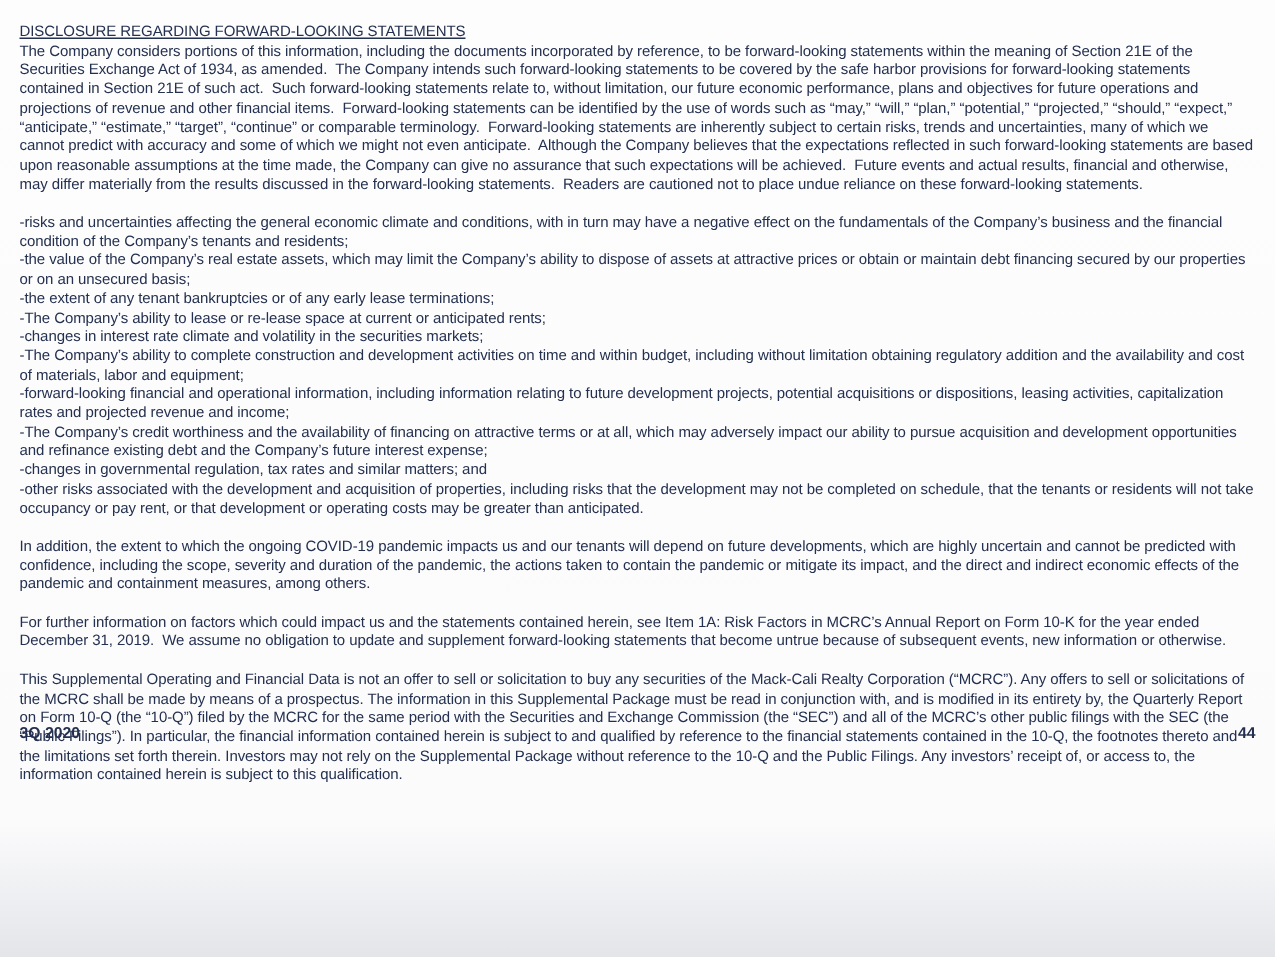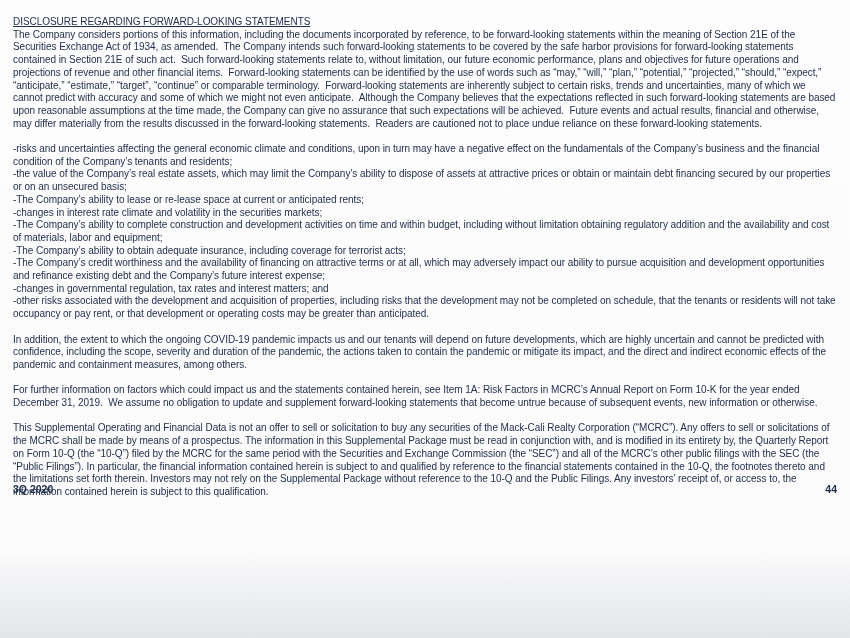--- a/index.html
+++ b/index.html
@@ -50,28 +50,29 @@
 </style>
 </head>
 <body>
 
 <div class="page">
   <div class="content">
     <div class="title">DISCLOSURE REGARDING FORWARD-LOOKING STATEMENTS</div>
     <div class="para">The Company considers portions of this information, including the documents incorporated by reference, to be forward-looking statements within the meaning of Section 21E of the Securities Exchange Act of 1934, as amended.  The Company intends such forward-looking statements to be covered by the safe harbor provisions for forward-looking statements contained in Section 21E of such act.  Such forward-looking statements relate to, without limitation, our future economic performance, plans and objectives for future operations and projections of revenue and other financial items.  Forward-looking statements can be identified by the use of words such as “may,” “will,” “plan,” “potential,” “projected,” “should,” “expect,” “anticipate,” “estimate,” “target”, “continue” or comparable terminology.  Forward-looking statements are inherently subject to certain risks, trends and uncertainties, many of which we cannot predict with accuracy and some of which we might not even anticipate.  Although the Company believes that the expectations reflected in such forward-looking statements are based upon reasonable assumptions at the time made, the Company can give no assurance that such expectations will be achieved.  Future events and actual results, financial and otherwise, may differ materially from the results discussed in the forward-looking statements.  Readers are cautioned not to place undue reliance on these forward-looking statements.</div>
     <div class="factors">
       <div>
-          <div class="factor-line">-risks and uncertainties affecting the general economic climate and conditions, upon in turn may have a negative effect on the fundamentals of the Company’s business and the financial condition of the Company’s tenants and residents;</div>
+          <div class="factor-line">-risks and uncertainties affecting the general economic climate and conditions, with in turn may have a negative effect on the fundamentals of the Company’s business and the financial condition of the Company’s tenants and residents;</div>
           <div class="factor-line">-the value of the Company’s real estate assets, which may limit the Company’s ability to dispose of assets at attractive prices or obtain or maintain debt financing secured by our properties or on an unsecured basis;</div>
+          <div class="factor-line">-the extent of any tenant bankruptcies or of any early lease terminations;</div>
           <div class="factor-line">-The Company’s ability to lease or re-lease space at current or anticipated rents;</div>
           <div class="factor-line">-changes in interest rate climate and volatility in the securities markets;</div>
           <div class="factor-line">-The Company’s ability to complete construction and development activities on time and within budget, including without limitation obtaining regulatory addition and the availability and cost of materials, labor and equipment;</div>
-          <div class="factor-line">-The Company’s ability to obtain adequate insurance, including coverage for terrorist acts;</div>
+          <div class="factor-line">-forward-looking financial and operational information, including information relating to future development projects, potential acquisitions or dispositions, leasing activities, capitalization rates and projected revenue and income;</div>
           <div class="factor-line">-The Company’s credit worthiness and the availability of financing on attractive terms or at all, which may adversely impact our ability to pursue acquisition and development opportunities and refinance existing debt and the Company’s future interest expense;</div>
-          <div class="factor-line">-changes in governmental regulation, tax rates and interest matters; and</div>
+          <div class="factor-line">-changes in governmental regulation, tax rates and similar matters; and</div>
           <div class="factor-line">-other risks associated with the development and acquisition of properties, including risks that the development may not be completed on schedule, that the tenants or residents will not take occupancy or pay rent, or that development or operating costs may be greater than anticipated.</div>
         </div>
     </div>
     <div class="para bold">In addition, the extent to which the ongoing COVID-19 pandemic impacts us and our tenants will depend on future developments, which are highly uncertain and cannot be predicted with confidence, including the scope, severity and duration of the pandemic, the actions taken to contain the pandemic or mitigate its impact, and the direct and indirect economic effects of the pandemic and containment measures, among others.</div>
     <div class="para">For further information on factors which could impact us and the statements contained herein, see Item 1A: Risk Factors in MCRC’s Annual Report on Form 10-K for the year ended December 31, 2019.  We assume no obligation to update and supplement forward-looking statements that become untrue because of subsequent events, new information or otherwise.</div>
     <div class="para">This Supplemental Operating and Financial Data is not an offer to sell or solicitation to buy any securities of the Mack-Cali Realty Corporation (“MCRC”). Any offers to sell or solicitations of the MCRC shall be made by means of a prospectus. The information in this Supplemental Package must be read in conjunction with, and is modified in its entirety by, the Quarterly Report on Form 10-Q (the “10-Q”) filed by the MCRC for the same period with the Securities and Exchange Commission (the “SEC”) and all of the MCRC’s other public filings with the SEC (the “Public Filings”). In particular, the financial information contained herein is subject to and qualified by reference to the financial statements contained in the 10-Q, the footnotes thereto and the limitations set forth therein. Investors may not rely on the Supplemental Package without reference to the 10-Q and the Public Filings. Any investors’ receipt of, or access to, the information contained herein is subject to this qualification.</div>
   </div>
   <div class="footer">
     <span>3Q 2020</span>
     <span>44</span>

